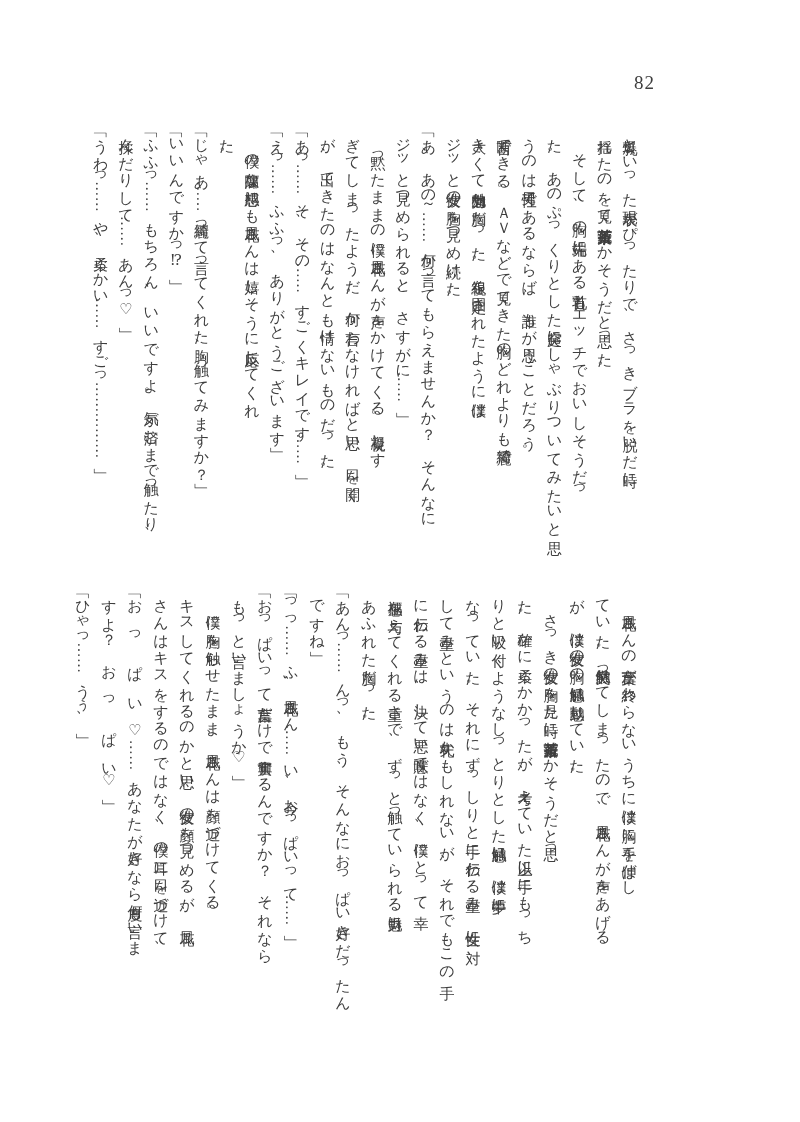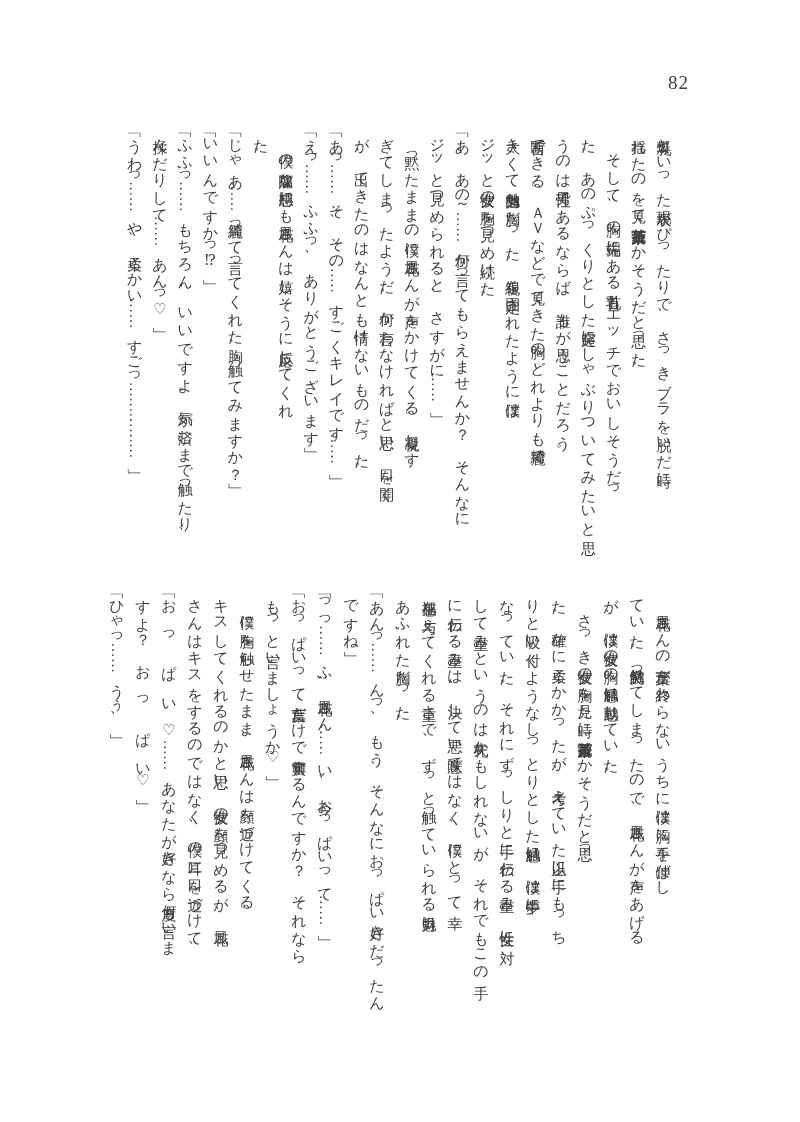--- a/index.html
+++ b/index.html
@@ -8,21 +8,20 @@
     background: #ffffff;
   }
   .sheet {
     position: relative;
     width: 735px;
     height: 1122px;
     background: #ffffff;
     overflow: hidden;
     font-family: "Liberation Serif", "DejaVu Serif", serif;
     color: #3e3e3e;
-    padding-left: 34px;
   }
   .page-number {
     position: absolute;
     top: 72px;
     right: 80px;
     font-size: 19px;
     letter-spacing: 1px;
     color: #3e3e3e;
   }
   .vblock {

